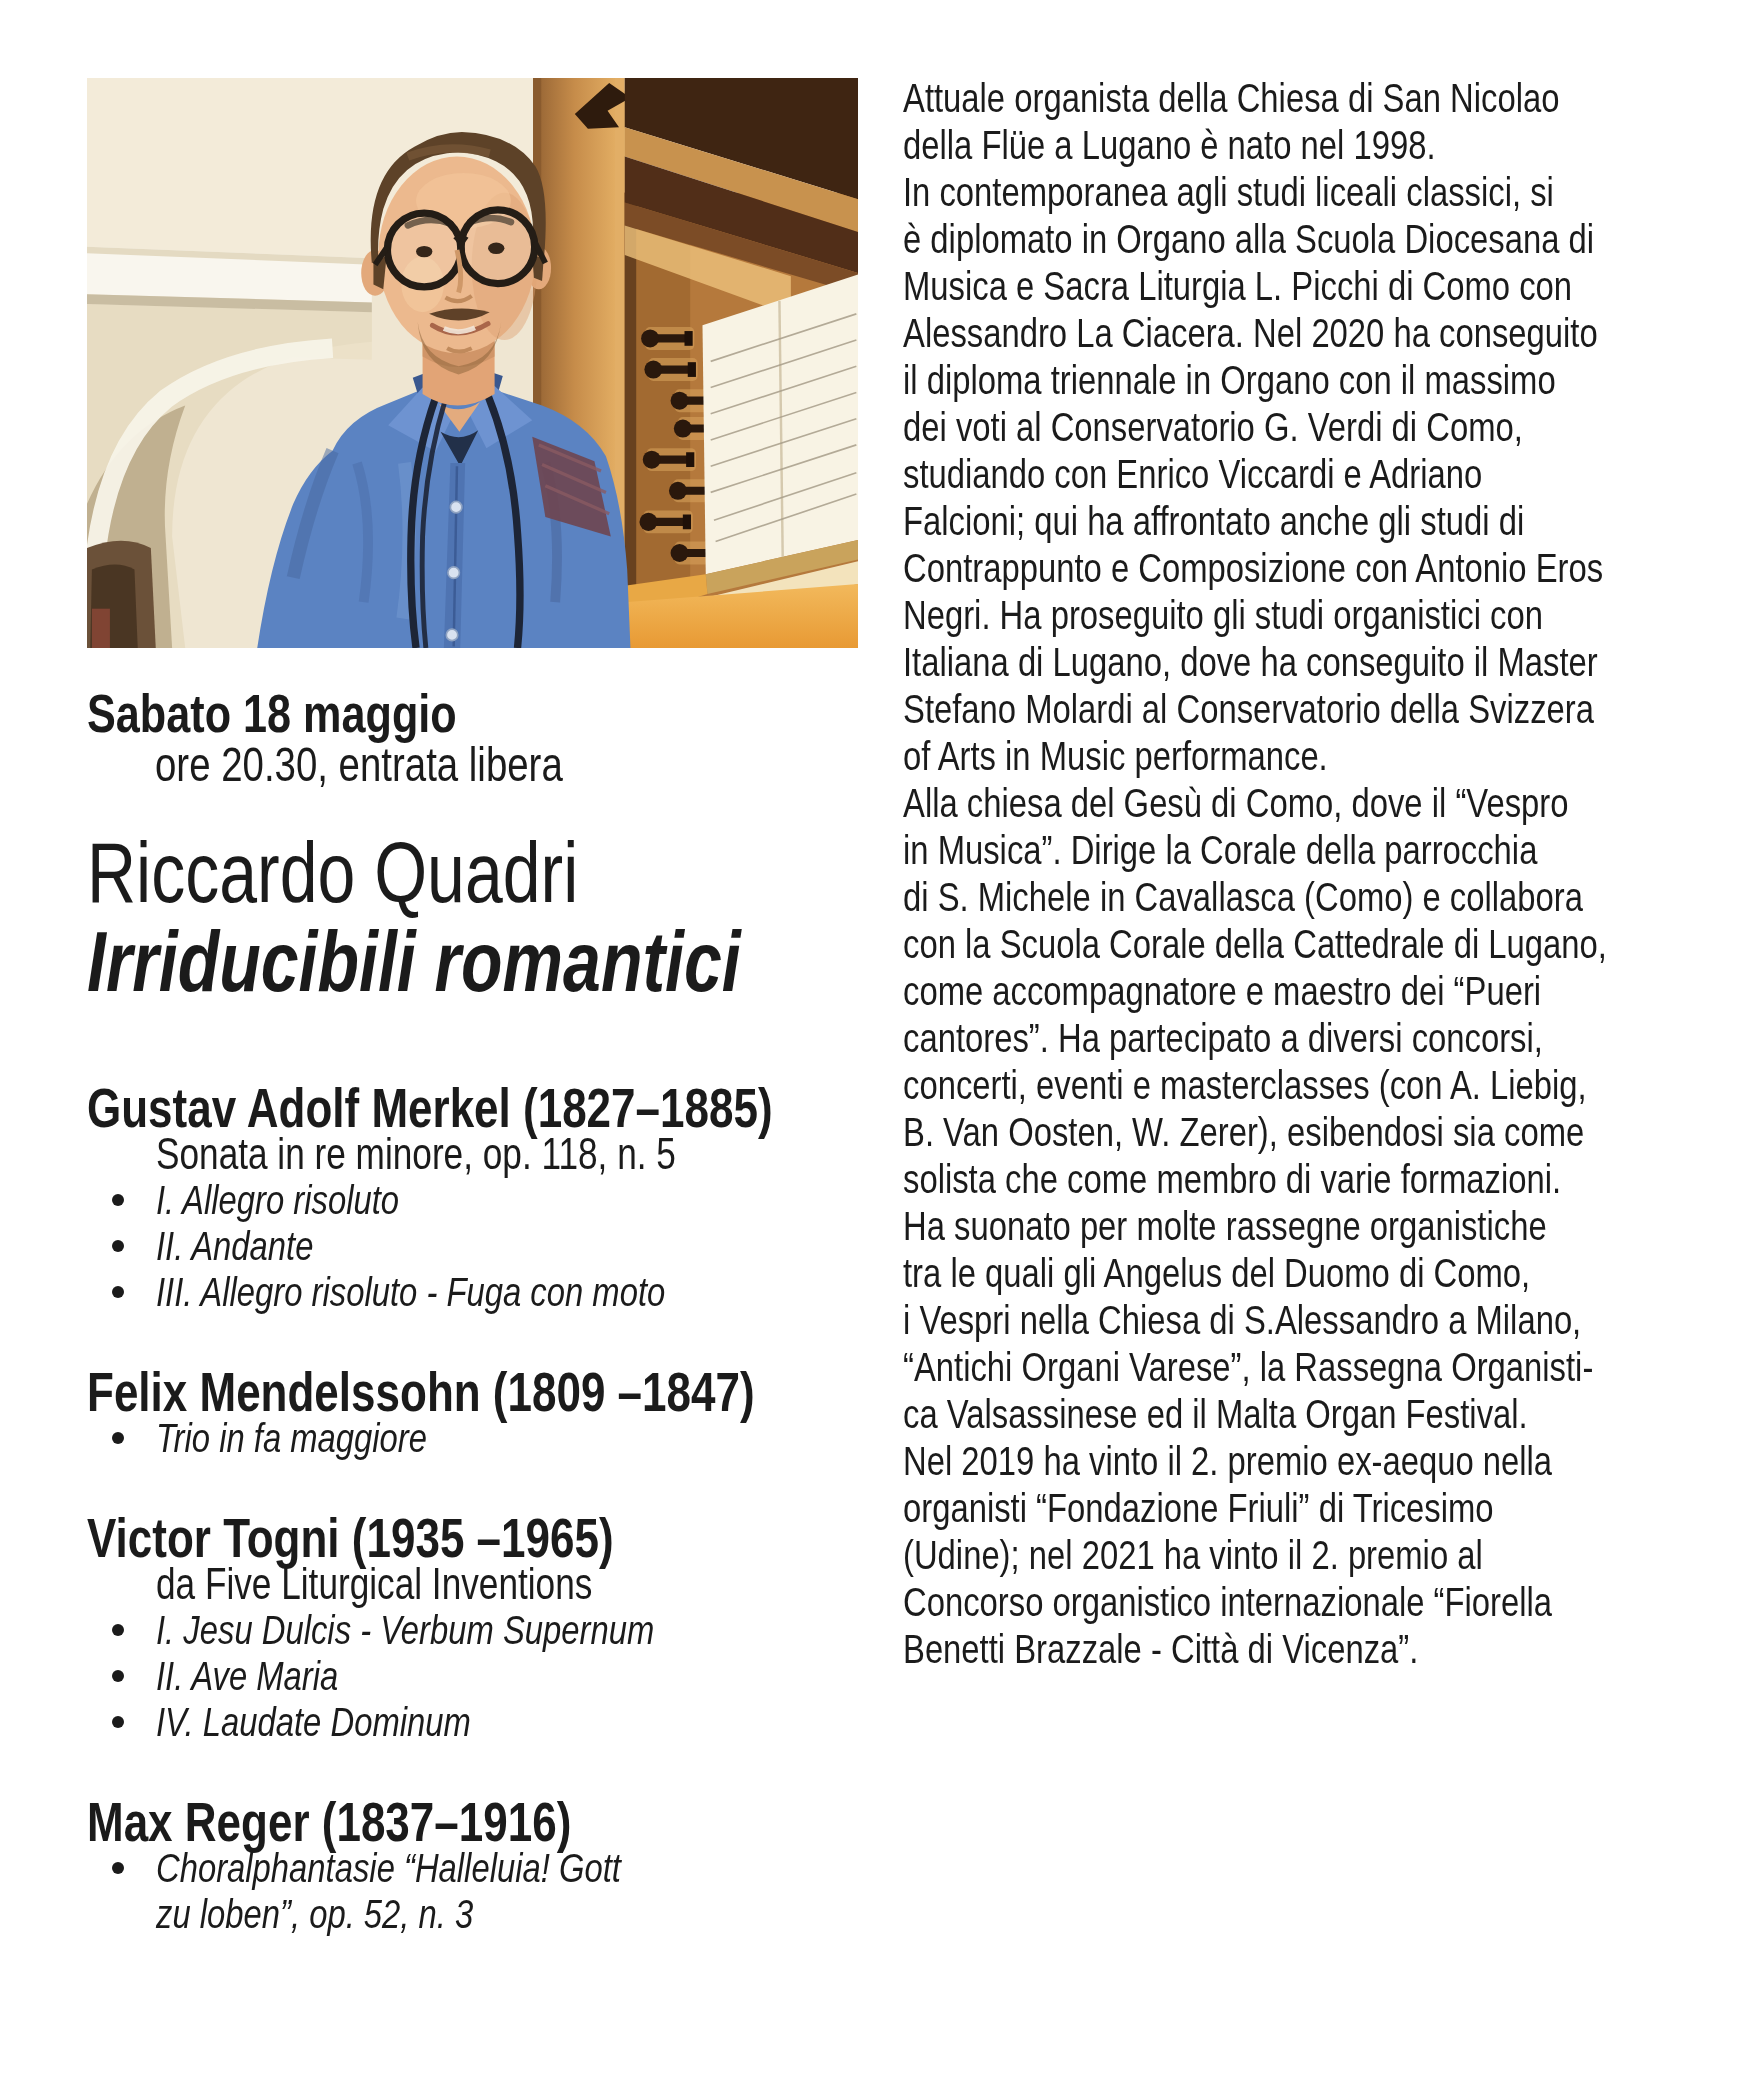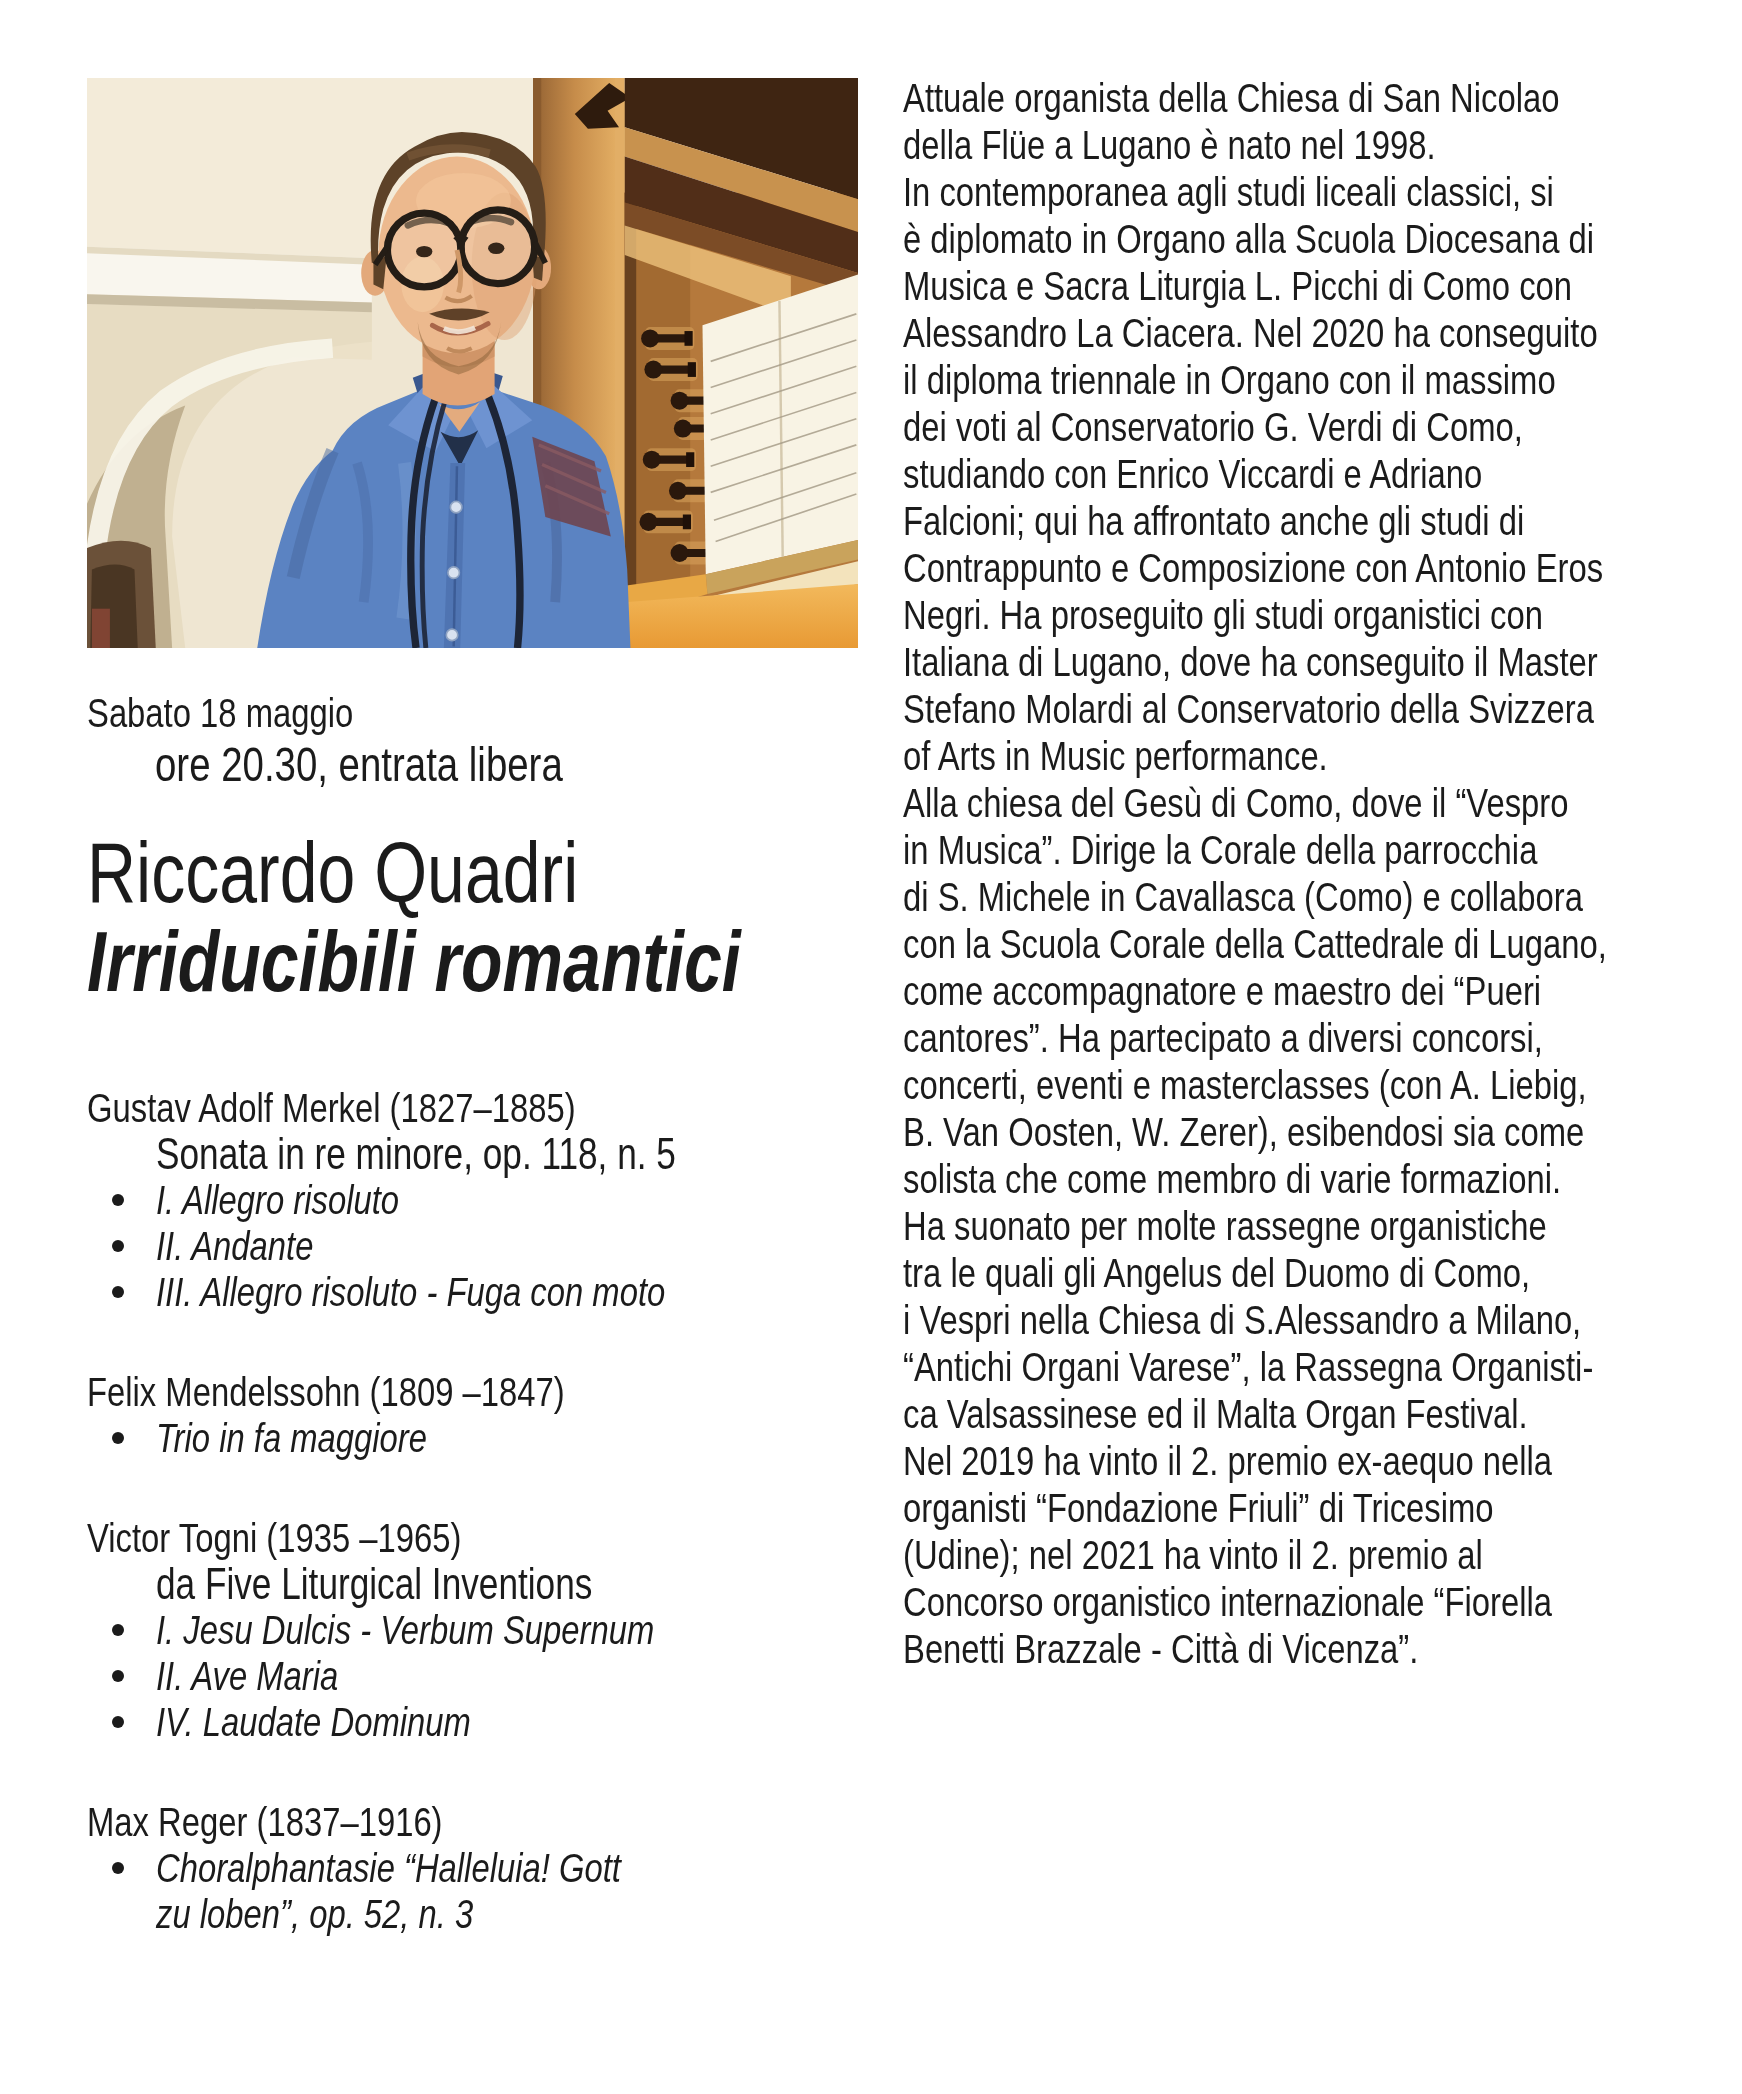--- a/index.html
+++ b/index.html
@@ -8,28 +8,28 @@
     background:#ffffff;color:#1b1b1b;
     font-family:"Liberation Sans", sans-serif;
   }
   
   .fit{display:inline-block;white-space:nowrap;transform:scaleX(0.80);transform-origin:0 50%;}
   .it{font-style:italic}
 
   #photo{position:absolute;left:87px;top:78px;width:771px;height:570px}
   #photo svg{display:block;width:100%;height:100%}
 
-  #date{position:absolute;left:87px;top:689px;font-size:41px;font-weight:400;line-height:49px}
+  #date{position:absolute;left:87px;top:689px;font-size:54px;font-weight:700;line-height:49px}
   #time{position:absolute;left:155px;top:740px;font-size:48px;line-height:49px}
   #performer{position:absolute;left:87px;top:828px;font-size:85px;font-weight:400;line-height:90px}
   #ctitle{position:absolute;left:87px;top:917px;font-size:85px;font-weight:700;line-height:90px}
 
   #program{position:absolute;left:87px;top:1085px;width:802px}
   .program-section{margin-bottom:54px}
-  .composer{font-size:41px;font-weight:400;line-height:46px}
+  .composer{font-size:55px;font-weight:700;line-height:46px}
   .workline{font-size:44px;line-height:46px;padding-left:69px}
   .piece-line{position:relative;font-size:41px;line-height:46px;padding-left:69px}
   .bullet{position:absolute;left:24.5px;top:17px;width:12.3px;height:12.3px;border-radius:50%;background:#1b1b1b}
 
   #bio{position:absolute;left:903px;top:75px;width:822px}
   .bio-line{font-size:41px;line-height:47px}
 </style>
 </head>
 <body>
 

